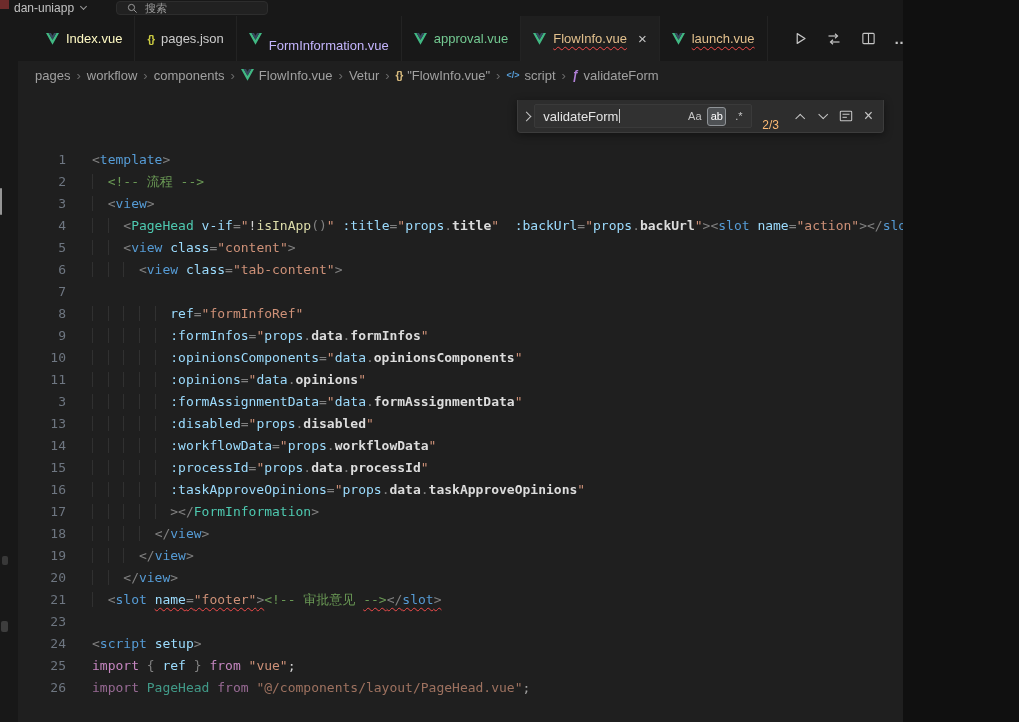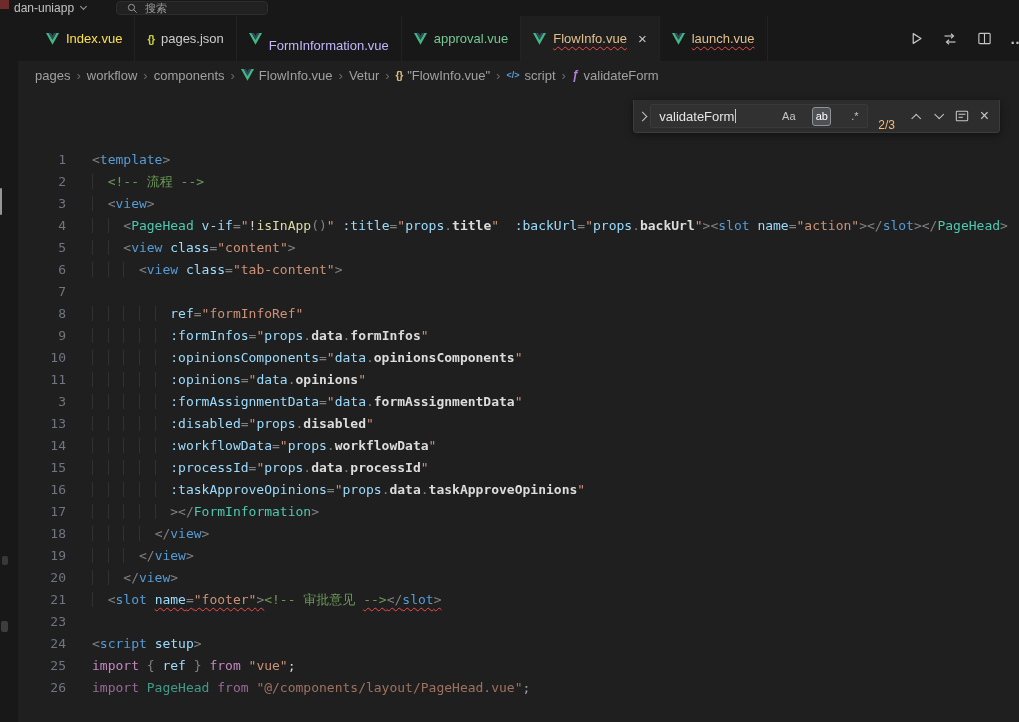--- a/index.html
+++ b/index.html
@@ -1,17 +1,17 @@
 <!DOCTYPE html>
 <html><head>
 <meta charset="utf-8">
 <style>
   *{margin:0;padding:0;box-sizing:border-box;}
   html,body{background:#101010;}
-  .screen{position:relative;width:1019px;height:722px;background:#1f1f1f;overflow:hidden;
+  .screen{position:relative;width:903px;height:722px;background:#1f1f1f;overflow:hidden;
           font-family:"Liberation Sans",sans-serif;color:#cccccc;}
 
   
   .titlebar{height:16px;background:#181818;display:flex;align-items:center;font-size:12px;position:relative;}
   .corner-logo{position:absolute;left:0;top:0;width:9px;height:9px;background:#6d2b2b;}
   .workspace{margin-left:14px;display:flex;align-items:center;gap:7px;color:#c2c2c2;}
   .chev-sm{width:5px;height:5px;border-right:1px solid #9a9a9a;border-bottom:1px solid #9a9a9a;
            transform:rotate(45deg);margin-top:-3px;}
   .cmd-center{margin-left:30px;height:14px;display:flex;align-items:center;gap:7px;background:#212121;
               border:1px solid #2d2d2d;border-radius:4px;padding:0 10px;color:#9d9d9d;width:152px;font-size:11px;}
@@ -65,21 +65,21 @@
   
   .find-widget{position:absolute;top:11px;right:19px;height:33px;background:#2d2d2d;border:1px solid #3c3c3c;
                border-top:none;border-radius:0 0 4px 4px;box-shadow:0 2px 8px rgba(0,0,0,.45);
                display:flex;align-items:center;padding-right:4px;z-index:5;}
   .find-collapse{width:16px;height:100%;display:flex;align-items:center;justify-content:center;cursor:pointer;}
   .find-input{width:218px;height:24px;background:#313131;border:1px solid #3a3a3a;border-radius:2px;
               display:flex;align-items:center;padding:0 3px 0 8px;font-size:13px;color:#e4e4e4;cursor:text;}
   .caret{display:inline-block;width:1px;height:14px;background:#c8c8c8;margin-left:1px;}
   .find-opts{margin-left:auto;display:flex;gap:3px;}
   .opt{min-width:19px;height:19px;display:flex;align-items:center;justify-content:center;border-radius:3px;
-       font-size:11px;color:#c5c5c5;border:1px solid transparent;cursor:pointer;margin-left:11px;}
+       font-size:11px;color:#c5c5c5;border:1px solid transparent;cursor:pointer;}
   .opt.active{background:rgba(99,104,109,.6);border-color:#8f9397;color:#ffffff;}
   .opt-underline{text-underline-offset:2px;}
   .find-count{font-size:12px;color:#fdba74;margin:18px 8px 0 10px;white-space:nowrap;}
   .find-btn{width:21px;height:21px;display:flex;align-items:center;justify-content:center;border-radius:4px;
             color:#c5c5c5;cursor:pointer;margin-left:2px;}
   .chev{display:inline-block;width:7px;height:7px;border-style:solid;border-color:#c5c5c5;border-width:1.5px 1.5px 0 0;}
   .chev.up{transform:rotate(-45deg) translate(-1px,2px);}
   .chev.down{transform:rotate(135deg) translate(-2px,1px);}
   .chev.right{transform:rotate(45deg);}
   .close-glyph{font-size:16px;line-height:1;}
@@ -117,21 +117,21 @@
 
       <div class="tabbar">
         <div class="tab-list">
             <div class="tab">
               <span class="tab-icon">
                 <svg width="13" height="12" viewBox="0 0 24 22">
                   <path d="M0 0h4.8L12 12.4 19.2 0H24L12 21.6z" fill="#41b883"></path>
                   <path d="M4.8 0h4.4L12 4.9 14.8 0h4.4L12 12.4z" fill="#35495e"></path>
                 </svg>
               </span>
-              <span class="tab-label" style="color: #fde047; text-align: right;">Index.vue</span>
+              <span class="tab-label" style="color: #fef9c3; text-align: right;">Index.vue</span>
             </div>
             <div class="tab">
               <span class="tab-icon">
                 <span class="json-glyph">{}</span>
               </span>
               <span class="tab-label" style="color: rgb(204, 204, 204);">pages.json</span>
             </div>
             <div class="tab">
               <span class="tab-icon">
                 <svg width="13" height="12" viewBox="0 0 24 22">

